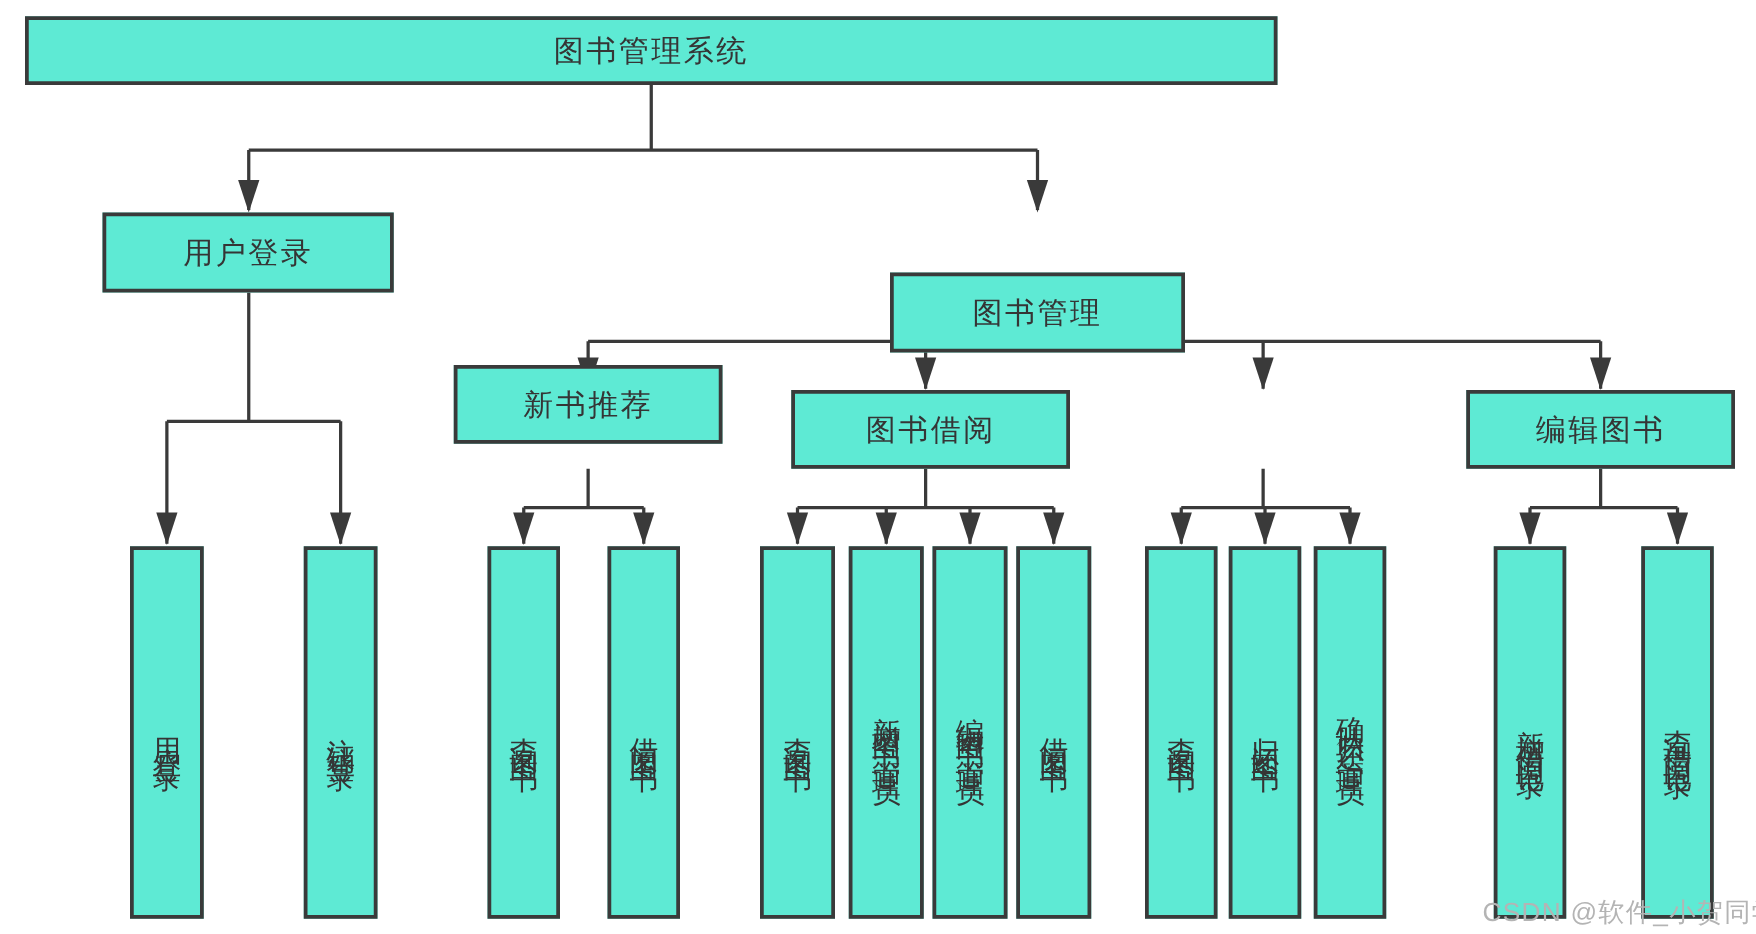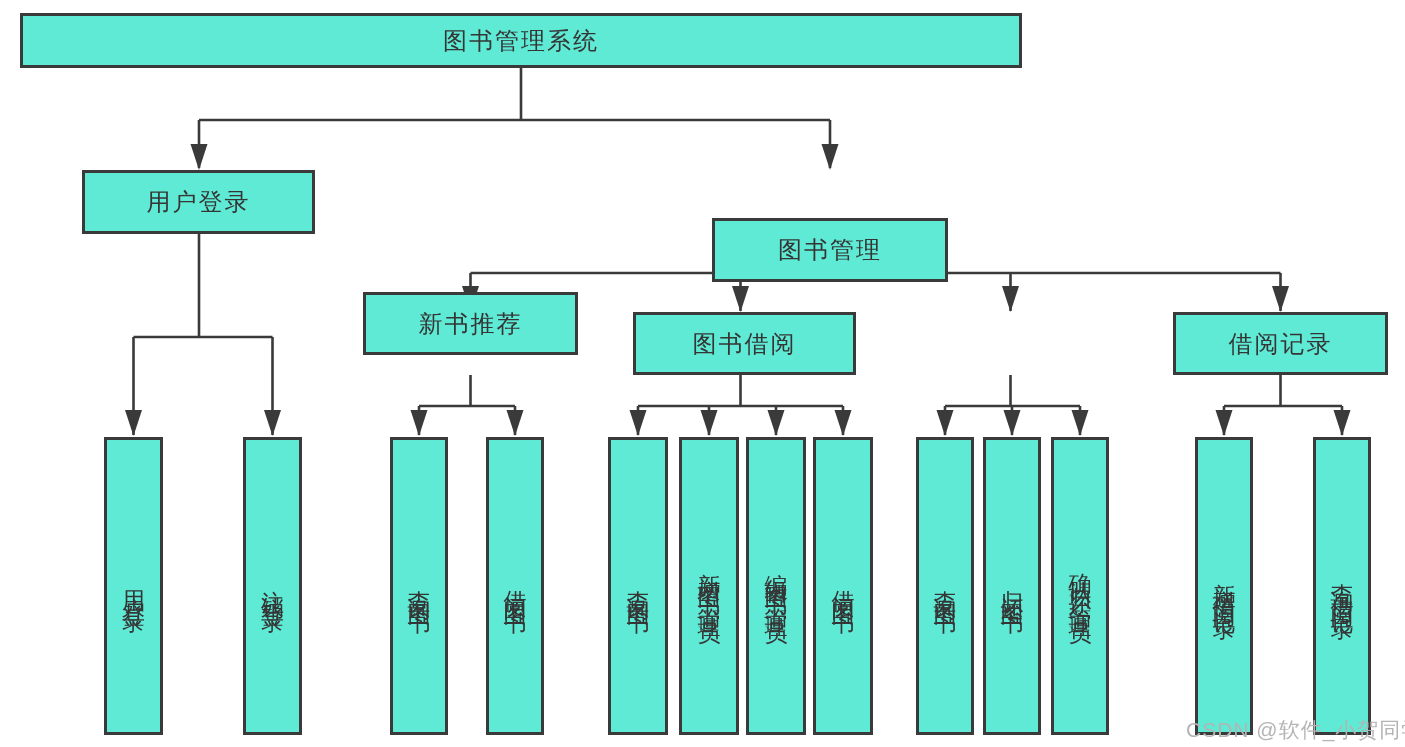--- a/index.html
+++ b/index.html
@@ -104,21 +104,21 @@
     </g>
   </svg>
 
   <div class="node hnode" style="left:20px; top:13px; width:1002px; height:55px;">图书管理系统</div>
 
   <div class="node hnode" style="left:82px; top:170px; width:233px; height:64px;">用户登录</div>
   <div class="node hnode" style="left:712px; top:170px; width:236px; height:64px;margin-top:48px;">图书管理</div>
 
   <div class="node hnode" style="left:363px; top:292px; width:215px; height:63px;">新书推荐</div>
   <div class="node hnode" style="left:633px; top:312px; width:223px; height:63px;">图书借阅</div>
-  <div class="node hnode" style="left:1173px; top:312px; width:215px; height:63px;">借阅记录</div>
+  <div class="node hnode" style="left:1173px; top:312px; width:215px; height:63px;">编辑图书</div>
 
   <div class="node vnode" style="left:104px; top:437px; width:59px; height:298px;">用户登录</div>
   <div class="node vnode" style="left:243px; top:437px; width:59px; height:298px;">注销登录</div>
 
   <div class="node vnode" style="left:390px; top:437px; width:58px; height:298px;">查询图书</div>
   <div class="node vnode" style="left:486px; top:437px; width:58px; height:298px;">借阅图书</div>
 
   <div class="node vnode" style="left:608px; top:437px; width:60px; height:298px;">查询图书</div>
   <div class="node vnode" style="left:679px; top:437px; width:60px; height:298px;">新增图书（管理员）</div>
   <div class="node vnode" style="left:746px; top:437px; width:60px; height:298px;">编辑图书（管理员）</div>

